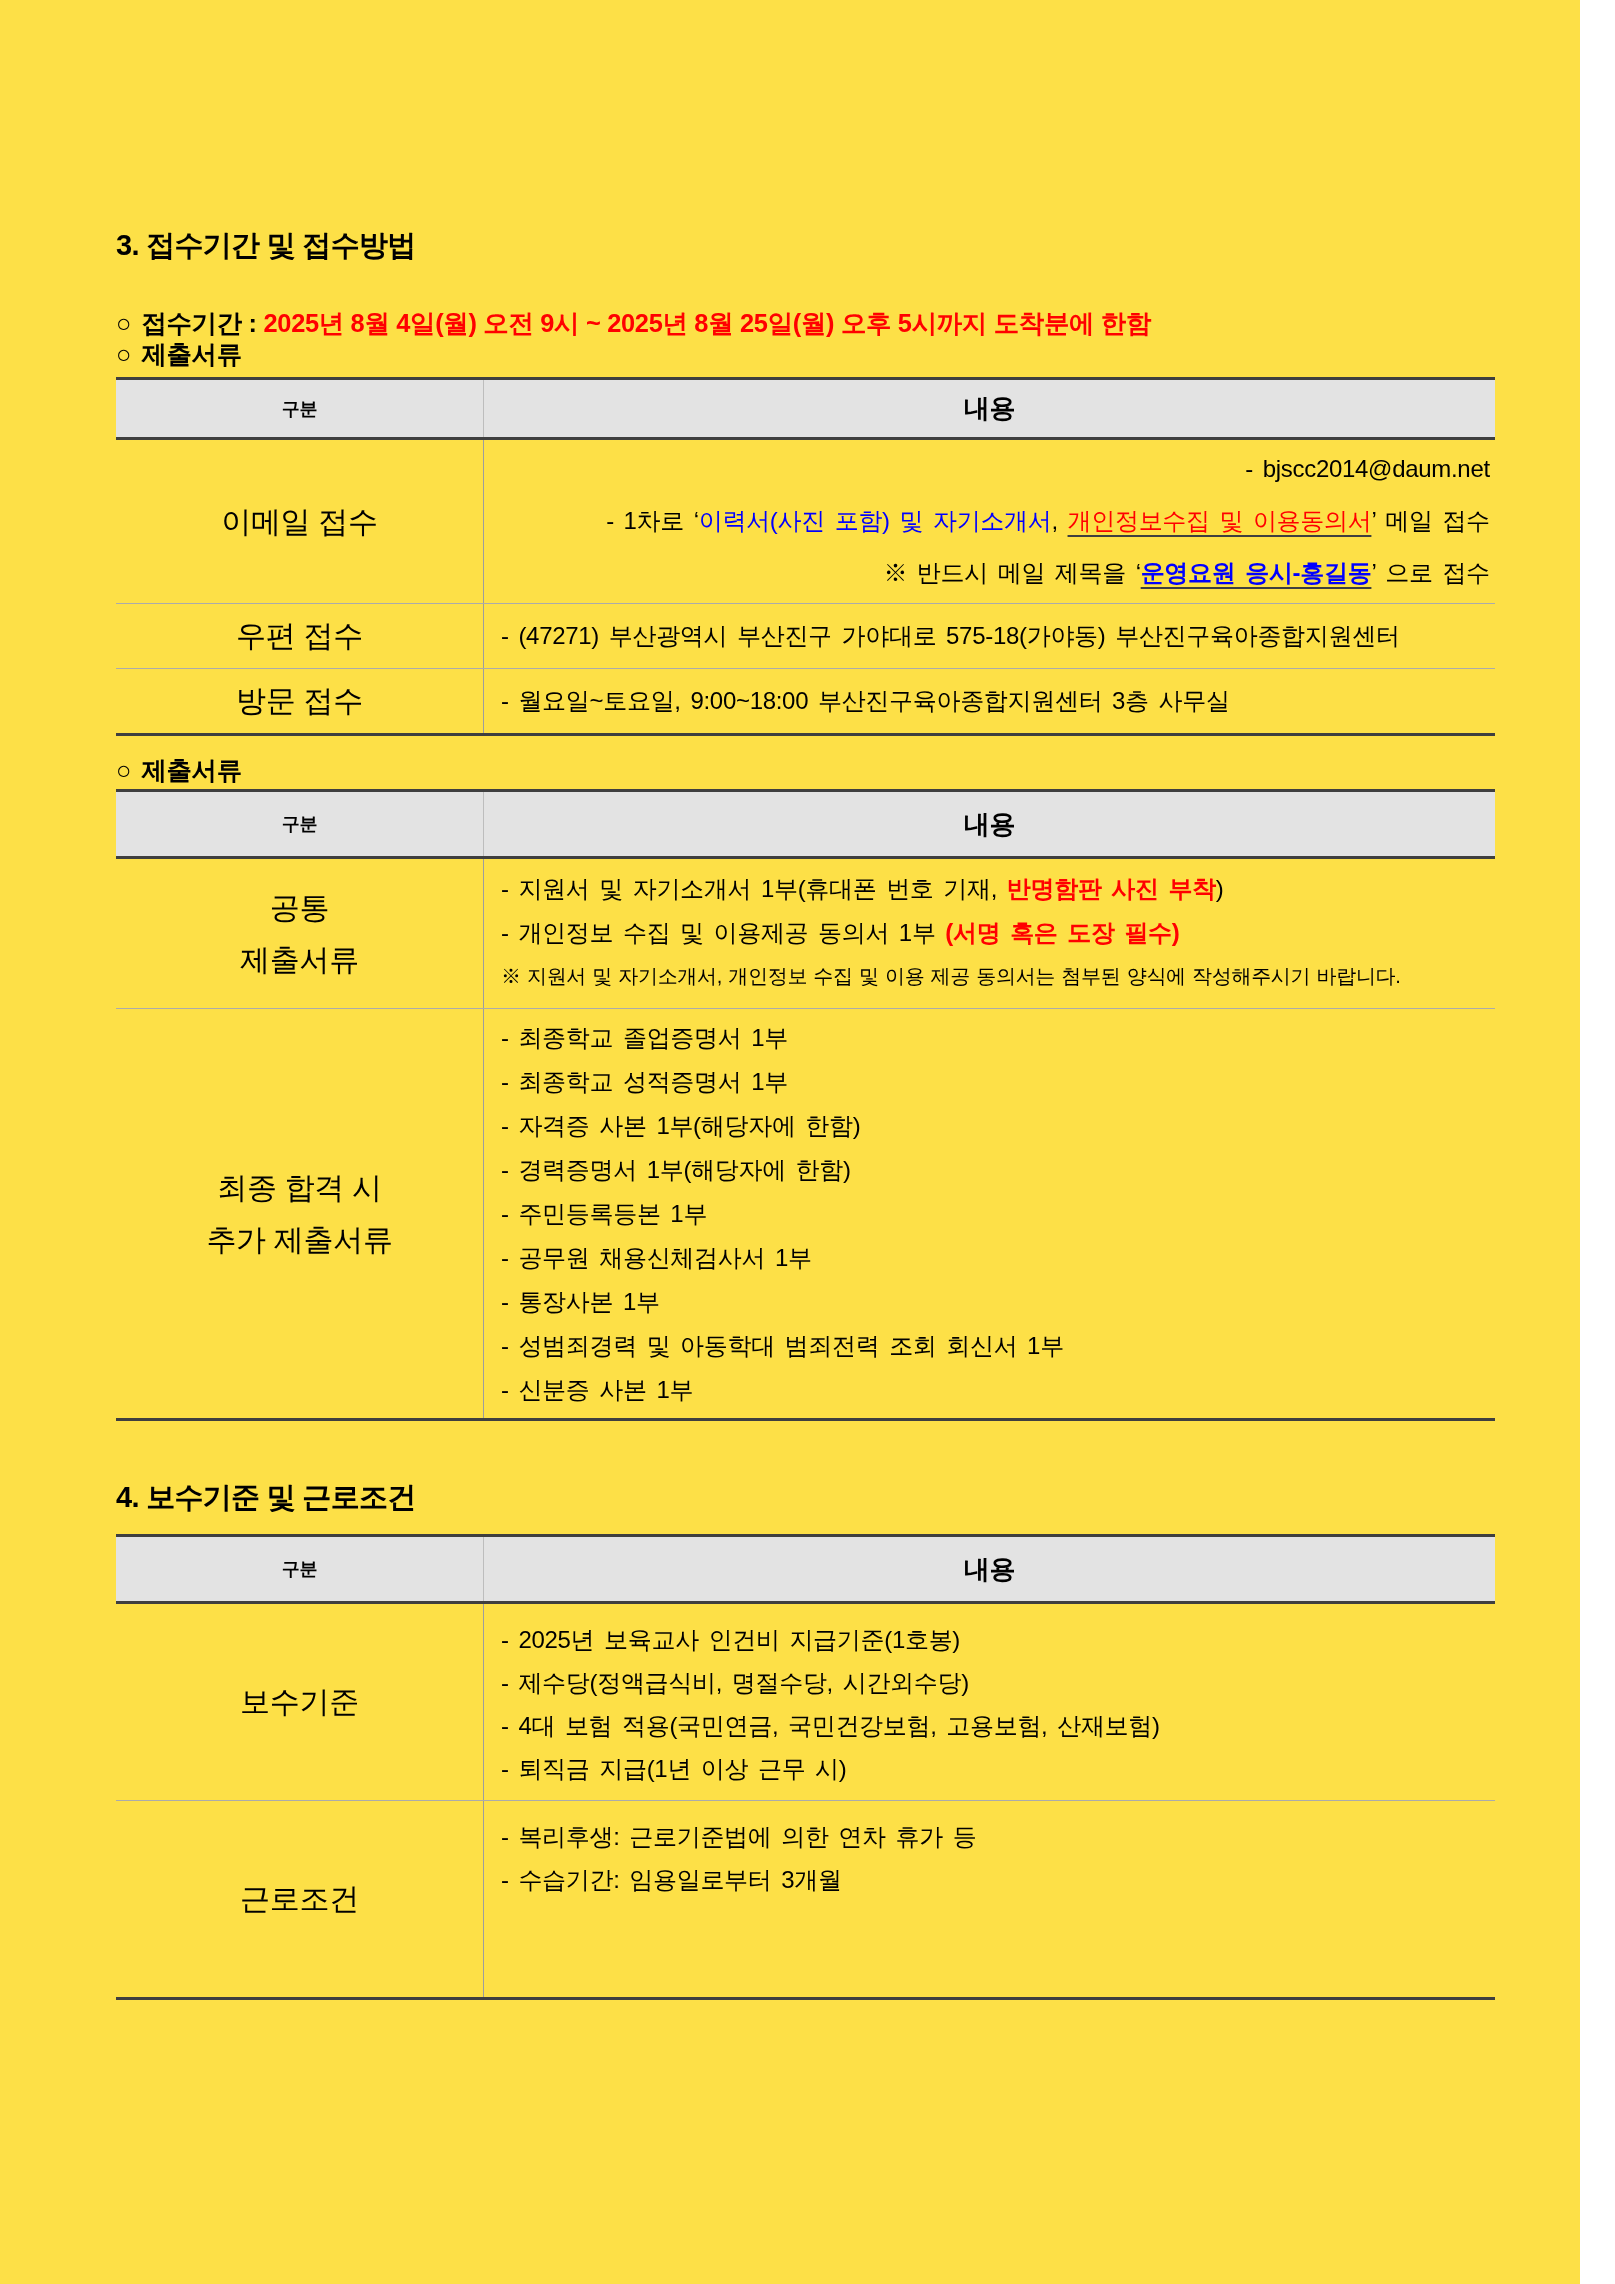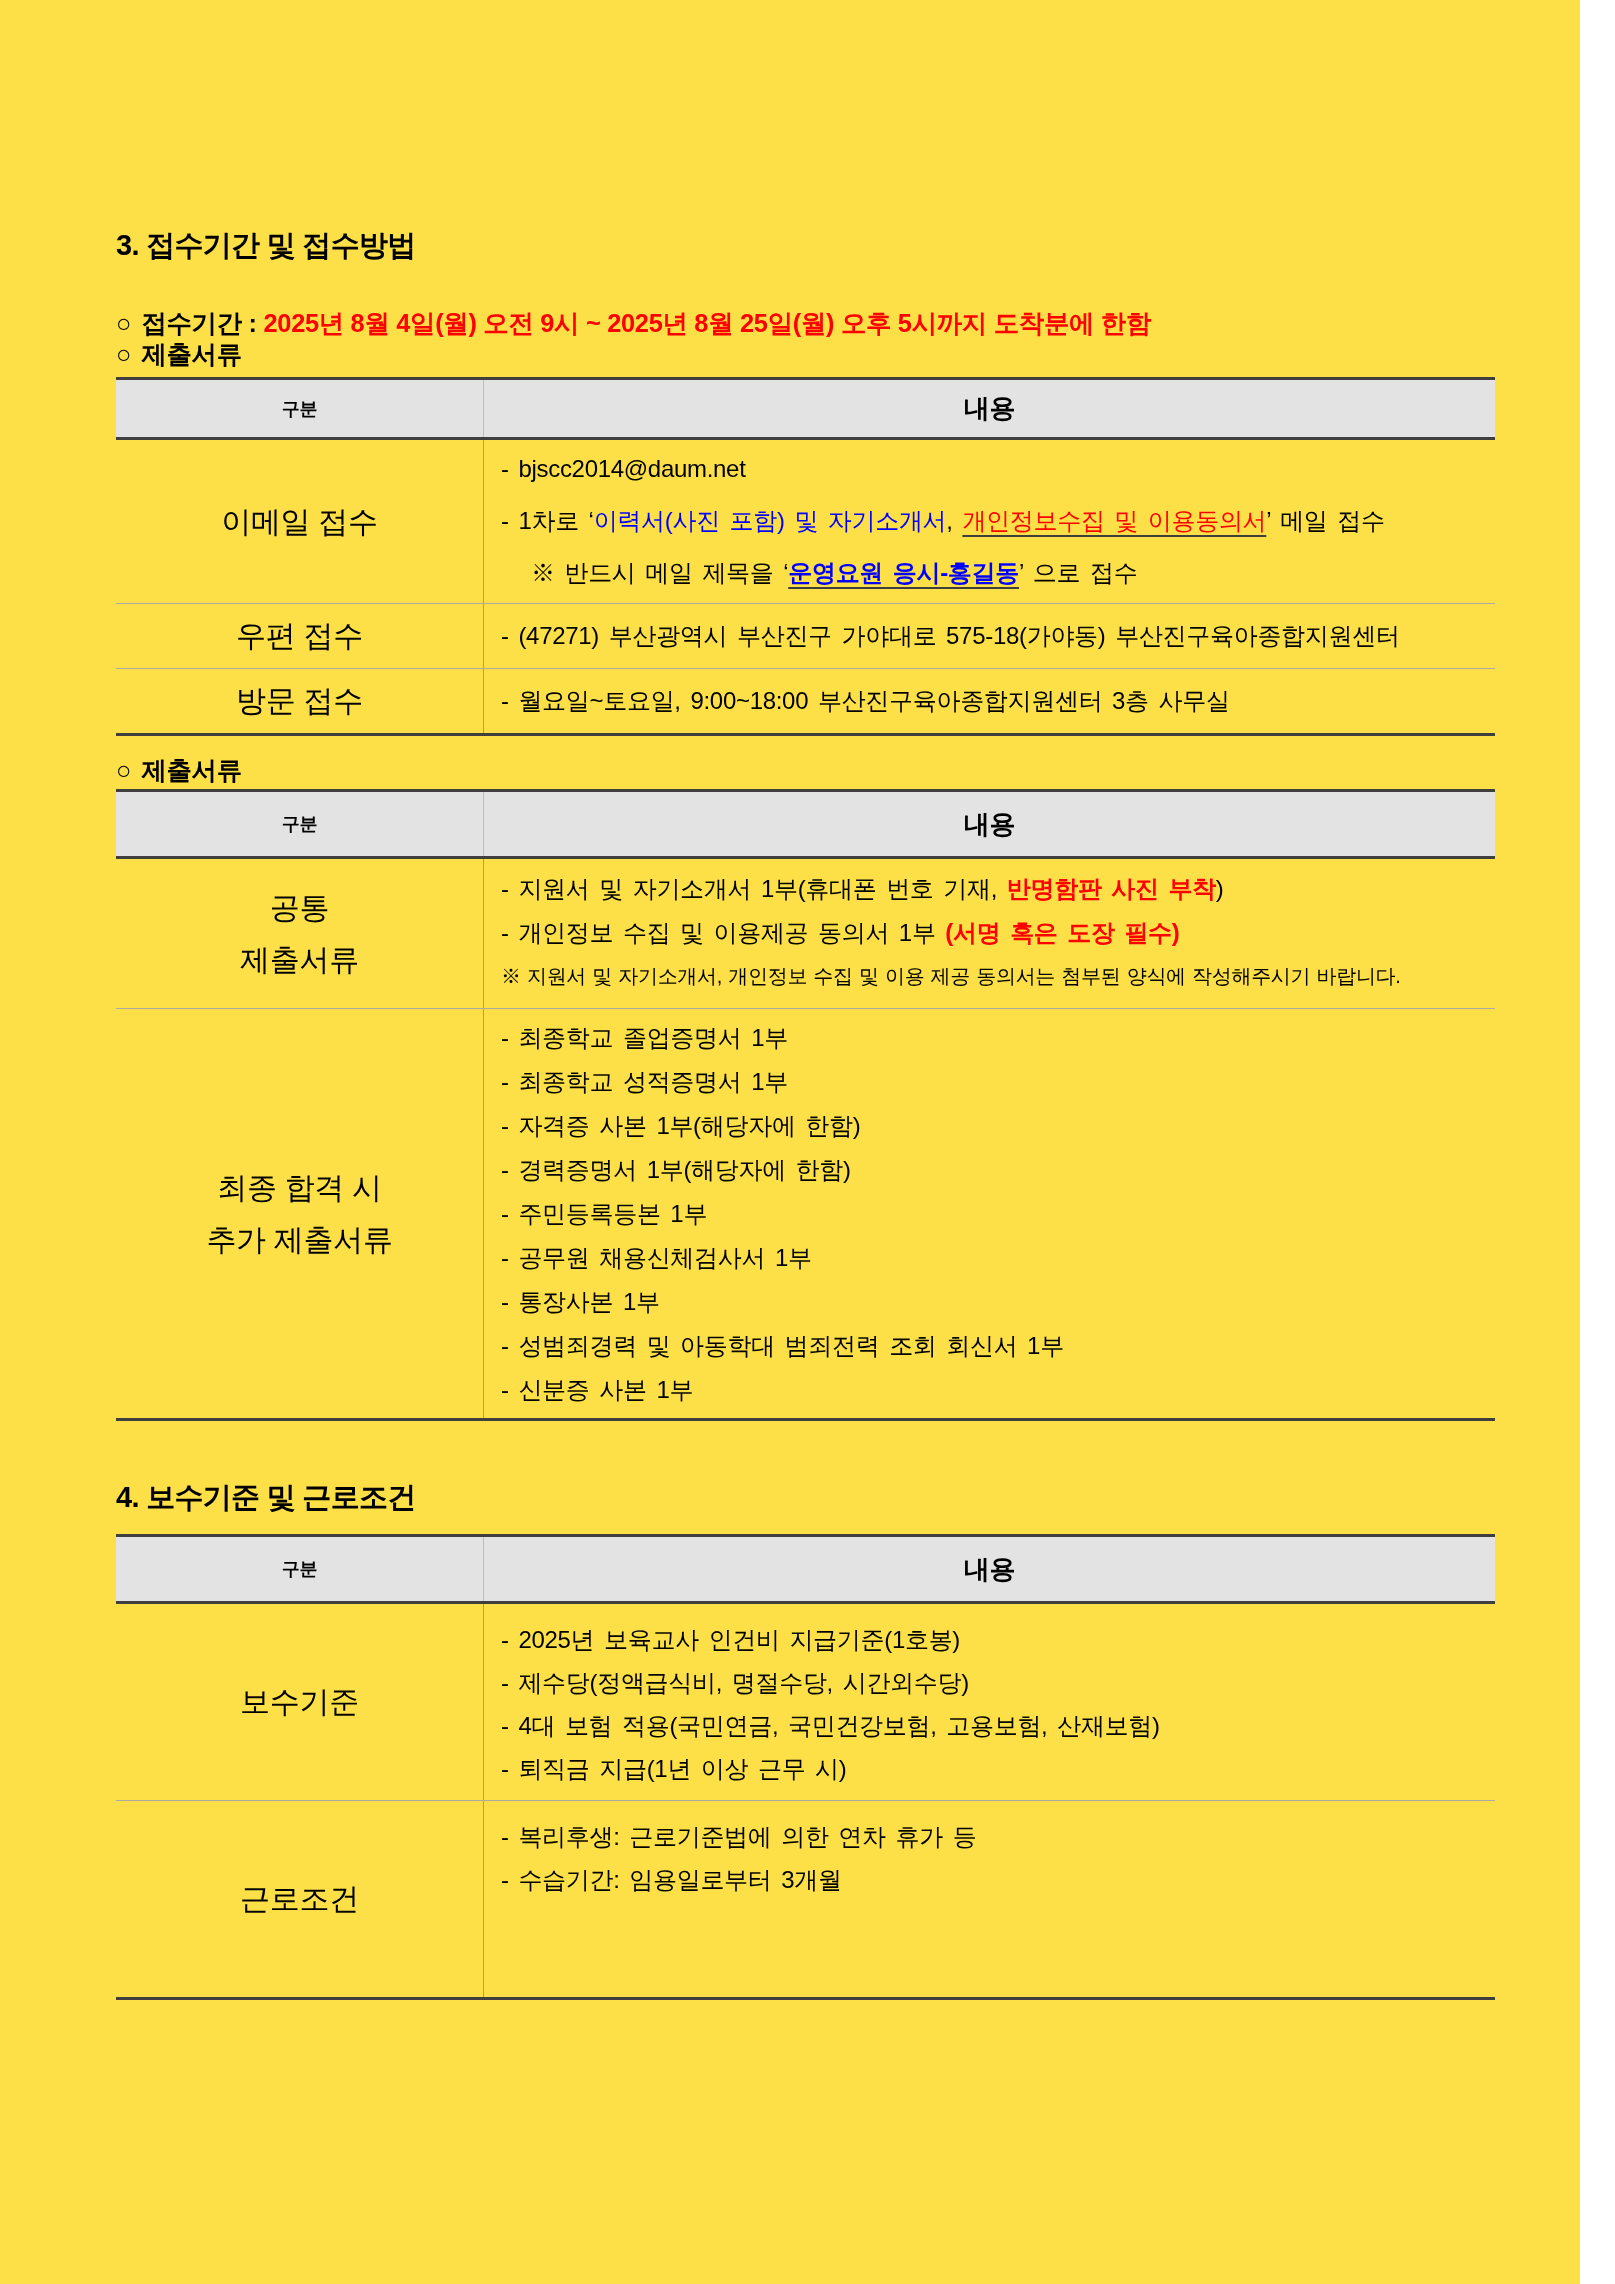--- a/index.html
+++ b/index.html
@@ -83,21 +83,21 @@
     letter-spacing:-0.3px;
     word-spacing:0.14em;
     padding-left:17px;
     padding-right:5.2px;
     box-sizing:border-box;
     overflow:hidden;
   }
   .cnt .ln{white-space:nowrap;}
   .cnt.vcenter{display:flex;align-items:center;}
   .t1r1{padding-top:3.3px;}
-  .t1r1 .ln{line-height:52px;}
+  .t1r1 .ln{line-height:52px;text-align:right;}
   .t2r1{padding-top:7.8px;}
   .t2r1 .ln{line-height:44px;}
   .t2r1 .note{font-size:20px;line-height:42px;letter-spacing:-0.3px;word-spacing:0.05em;}
   .t2r2{padding-top:6.5px;}
   .t2r2 .ln{line-height:44px;}
   .t3r{padding-top:14.3px;}
   .t3r .ln{line-height:43px;}
   .ind{padding-left:30px;}
 </style>
 </head>

